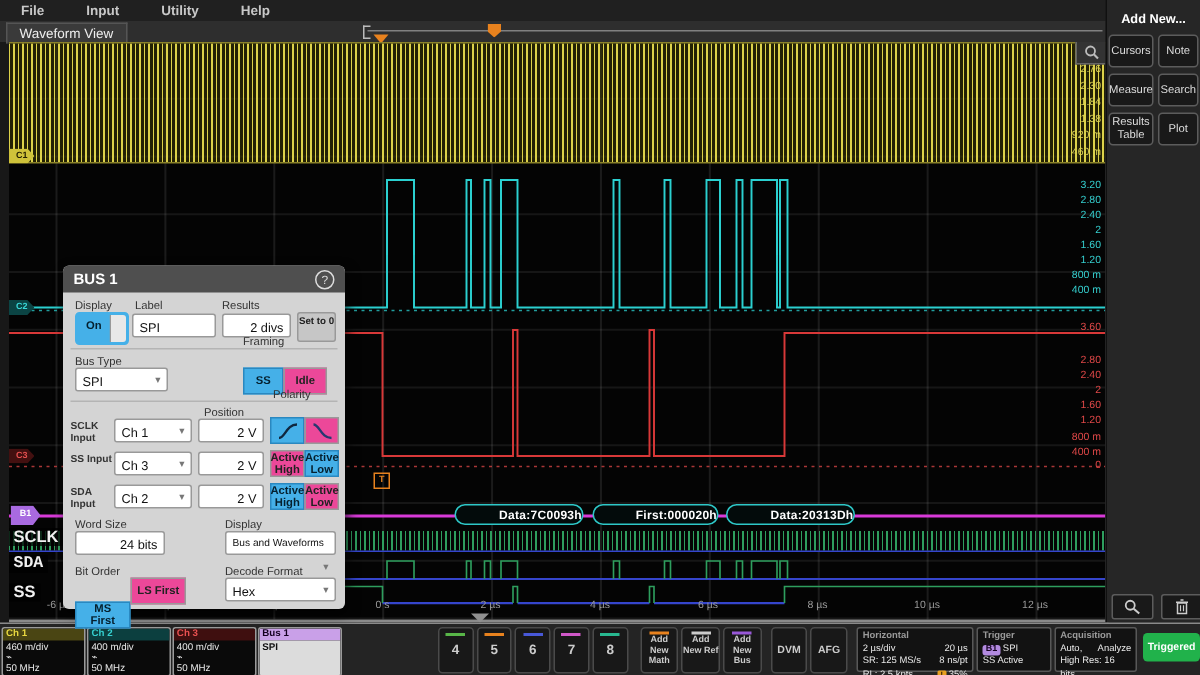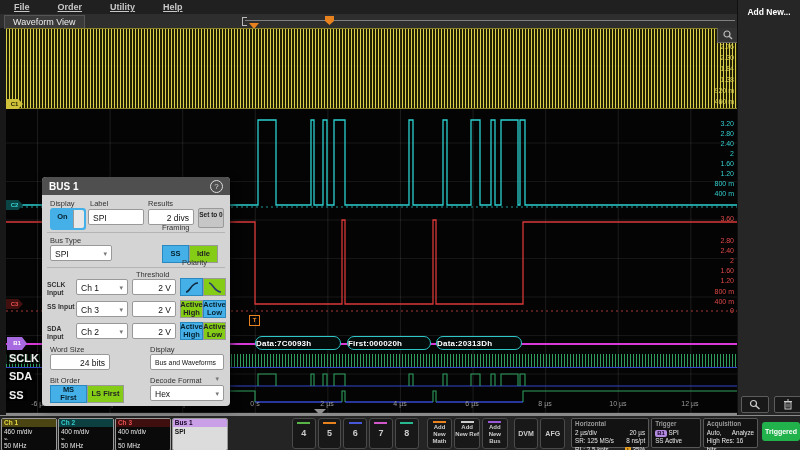--- a/index.html
+++ b/index.html
@@ -1,21 +1,21 @@
 <!DOCTYPE html>
 <html><head>
 <meta charset="utf-8">
 <style>
   html,body{margin:0;padding:0;}
   body{width:800px;height:450px;position:relative;overflow:hidden;background:#181818;
        font-family:"Liberation Sans","DejaVu Sans",sans-serif;color:#ddd;}
   
   .menubar{position:absolute;left:0;top:0;width:738px;height:14px;background:#202020;
            display:flex;align-items:center;gap:28px;padding-left:14px;box-sizing:border-box;}
-  .menubar span{font-size:9px;font-weight:bold;color:#c8c8c8;text-decoration:underline;}
+  .menubar span{font-size:9px;font-weight:bold;color:#c8c8c8;}
   
   .tabbar{position:absolute;left:0;top:14px;width:738px;height:14px;background:#2e2e2e;}
   .tab{position:absolute;left:4px;top:1px;height:13px;padding:0 8px;background:#3a3a3a;
        font-size:9px;color:#eee;line-height:13px;border:1px solid #555;border-bottom:none;}
   .ovline{position:absolute;left:245px;top:6px;width:490px;height:1px;background:#808080;}
   .ovbracket{position:absolute;left:242px;top:3px;width:4px;height:7px;border:1px solid #bbb;border-right:none;}
   .ovtrig{position:absolute;left:325px;top:2px;width:9px;height:9px;background:#e8821e;
           clip-path:polygon(0 0,100% 0,100% 55%,50% 100%,0 55%);}
   .toptri{position:absolute;left:249px;top:9px;width:0;height:0;
           border-left:5px solid transparent;border-right:5px solid transparent;border-top:6px solid #e8821e;}
@@ -33,22 +33,22 @@
           line-height:10px;text-align:center;clip-path:polygon(0 0,72% 0,100% 50%,72% 100%,0 100%);}
   .c1{top:71px;background:#cfc23a;color:#221f00;}
   .c2{top:172px;background:#0b4444;color:#39d8d8;}
   .c3{top:271px;background:#431010;color:#e85050;}
   .busline{position:absolute;left:0;top:315px;width:731px;height:2px;background:#d83ad8;}
   .b1arrow{position:absolute;left:1px;top:309px;width:20px;height:13px;background:#a86ae0;color:#fff;
            font-size:6px;font-weight:bold;line-height:13px;text-align:center;
            clip-path:polygon(0 0,75% 0,100% 50%,75% 100%,0 100%);}
   .spilabel{position:absolute;left:62px;top:301px;font-size:8px;font-weight:bold;color:#3fcf4f;}
   .decode{position:absolute;top:308px;height:14px;background:#030b0b;border:1px solid #2ec8c8;
-          border-radius:7px;color:#fff;font-size:8px;font-weight:bold;text-align:left;
-          line-height:14px;box-sizing:border-box;letter-spacing:0.2px;}
+          border-radius:7px;color:#fff;font-size:8px;font-weight:bold;text-align:right;
+          line-height:14px;box-sizing:border-box;letter-spacing:0.2px;margin-left:48px;}
   .sclkband{position:absolute;left:0;top:326px;width:731px;height:13px;
             background:repeating-linear-gradient(90deg,#2e9e5e 0 1px,rgba(0,0,0,0) 1px 3px);
             border-bottom:1px solid #3545cc;}
   .siglabel{position:absolute;left:0;font-size:11px;font-weight:bold;color:#f0f0f0;
             background:rgba(0,0,0,0.75);padding:0 3px;}
   .scale{position:absolute;right:3px;width:34px;text-align:right;font-size:7px;line-height:8px;}
   .scale.y{color:#d8cf52;} .scale.c{color:#35cfcf;} .scale.r{color:#e04848;}
   .xlab{position:absolute;top:372px;width:34px;text-align:center;font-size:7px;color:#9a9a9a;}
   .trigT{position:absolute;left:243px;top:287px;width:9px;height:9px;border:1px solid #e8821e;
          color:#e8821e;font-size:6px;font-weight:bold;line-height:9px;text-align:center;}
@@ -63,21 +63,21 @@
   .dlg-help{width:11px;height:11px;border:1px solid #ddd;border-radius:50%;color:#ddd;font-size:8px;
             line-height:11px;text-align:center;}
   .dlg-lab{position:absolute;font-size:7.5px;color:#333;}
   .dlg-input{position:absolute;height:16px;background:#fff;border:1px solid #999;border-radius:2px;
              font-size:8.5px;color:#111;line-height:16px;padding:0 4px;box-sizing:border-box;}
   .dd::after{content:"▾";float:right;color:#777;font-size:7px;}
   .right{text-align:right;}
   .seg{position:absolute;height:18px;display:flex;}
   .seg div{height:100%;box-sizing:border-box;border:1px solid #999;font-size:7.5px;font-weight:bold;
            display:flex;align-items:center;justify-content:center;text-align:center;line-height:1.05;
-           background:#84cc16;color:#222;padding:0 3px;}
+           background:#ec4899;color:#222;padding:0 3px;}
   .seg .on{background:#45b0e8;border-color:#2a88c0;color:#05202e;}
   .toggle{position:absolute;width:32px;height:18px;border:2px solid #45b0e8;border-radius:3px;
           background:#45b0e8;display:flex;}
   .toggle .tlab{flex:1;font-size:7.5px;font-weight:bold;color:#05202e;line-height:14px;text-align:center;}
   .toggle .knob{width:10px;background:#e8e8e8;border-left:1px solid #999;border-radius:0 2px 2px 0;}
   .setzero{position:absolute;width:26px;height:20px;background:#c6c6c6;border:1px solid #999;border-radius:2px;
            font-size:6.5px;font-weight:bold;color:#222;text-align:center;line-height:1.3;padding-top:2px;box-sizing:border-box;}
   .divider{position:absolute;left:5px;width:178px;height:1px;background:#b4b4b4;}
   .rowlab{position:absolute;font-size:6.8px;font-weight:bold;color:#333;line-height:1.15;}
   .polbtn{width:23px;}
@@ -119,21 +119,21 @@
         font-size:5px;font-weight:bold;text-align:center;line-height:6px;}
   .triggered{width:40px;height:19px;background:#21b24b;border-radius:3px;color:#fff;font-size:7px;
              font-weight:bold;text-align:center;line-height:19px;margin-left:4px;margin-top:4px;}
   .spacer{flex:none;}
 </style>
 </head>
 <body>
 
 <div class="menubar">
   <span>File</span>
-  <span>Order</span>
+  <span>Input</span>
   <span>Utility</span>
   <span>Help</span>
 </div>
 
 <div class="tabbar">
   <div class="tab">Waveform View</div>
   <div class="ovline"></div>
   <div class="ovbracket"></div>
   <div class="ovtrig"></div>
   <div class="toptri"></div>
@@ -162,21 +162,21 @@
   <div class="sclkband"></div>
 
   <div class="busline"></div>
   <div class="b1arrow">B1</div>
   <div class="spilabel">SPI</div>
   <div class="decode" style="left:249px;width:86px;">Data:7C0093h</div>
   <div class="decode" style="left:341px;width:84px;">First:000020h</div>
   <div class="decode" style="left:430px;width:86px;">Data:20313Dh</div>
 
   <div class="siglabel" style="top:324px;">SCLK</div>
-  <div class="siglabel" style="top:342px;">SDA</div>
+  <div class="siglabel" style="top:342px;font-family:Liberation Mono, monospace;">SDA</div>
   <div class="siglabel" style="top:361px;">SS</div>
 
   <div class="chmark c1">C1</div>
   <div class="chmark c2">C2</div>
   <div class="chmark c3">C3</div>
 
   <div class="trigT">T</div>
 
   <span class="scale y" style="top:4px;">3.22</span>
   <span class="scale y" style="top:15px;">2.76</span>
@@ -248,21 +248,21 @@
   <div class="dlg-input dd" style="left:8px;top:68px;width:62px;">SPI</div>
   <span class="dlg-lab" style="left:120px;top:46px;text-align:center;">Framing</span>
   <div class="seg" style="left:120px;top:68px;">
     <div class="on" style="width:27px;">SS</div>
     <div style="width:29px;">Idle</div>
   </div>
 
   <div class="divider" style="top:90px;"></div>
 
   <span class="dlg-lab" style="left:42px;top:103px;text-align:right;">Source</span>
-  <span class="dlg-lab" style="left:94px;top:93px;">Threshold</span>
+  <span class="dlg-lab" style="left:94px;top:93px;">Position</span>
   <span class="dlg-lab" style="left:140px;top:81px;">Polarity</span>
 
   <span class="rowlab" style="left:5px;top:104px;width:28px;">SCLK Input</span>
   <div class="dlg-input dd" style="left:34px;top:102px;width:52px;">Ch 1</div>
   <div class="dlg-input right" style="left:90px;top:102px;width:44px;">2 V</div>
   <div class="seg" style="left:138px;top:101px;">
     <div class="on polbtn">
       <svg width="14" height="11" viewBox="0 0 14 11">
         <path d="M1,10 C5,10 6,1 13,1" fill="none" stroke="#102840" stroke-width="1.6"></path>
         </svg>
@@ -290,29 +290,37 @@
     <div class="polbtn">Active Low</div>
   </div>
 
   <span class="dlg-lab" style="left:8px;top:168px;">Word Size</span>
   <div class="dlg-input right" style="left:8px;top:177px;width:60px;">24 bits</div>
   <span class="dlg-lab" style="left:108px;top:168px;">Display</span>
   <div class="dlg-input dd hexdd" style="left:108px;top:177px;width:74px;">Bus and Waveforms</div>
 
   <span class="dlg-lab" style="left:8px;top:199px;">Bit Order</span>
   <div class="seg" style="left:8px;top:208px;">
-    <div class="on" style="width:37px;">MS First</div>
+    <div class="on" style="width:37px;margin-top:16px;">MS First</div>
     <div style="width:37px;">LS First</div>
   </div>
   <span class="dlg-lab" style="left:108px;top:199px;">Decode Format</span>
   <div class="dlg-input dd" style="left:108px;top:208px;width:74px;">Hex</div>
 </div>
 
 <div class="sidebar">
   <div class="sb-title">Add New...</div>
+  <div class="sb-grid">
+    <div class="sb-btn">Cursors</div>
+    <div class="sb-btn">Note</div>
+    <div class="sb-btn">Measure</div>
+    <div class="sb-btn">Search</div>
+    <div class="sb-btn">Results Table</div>
+    <div class="sb-btn">Plot</div>
+  </div>
   <div class="sb-bottom">
     <div class="sb-ibtn">
       <svg width="12" height="11" viewBox="0 0 12 11">
         <circle cx="4.5" cy="4.5" r="3" fill="none" stroke="#ccc" stroke-width="1.2"></circle>
         <line x1="6.8" y1="6.8" x2="10.5" y2="10" stroke="#ccc" stroke-width="1.4"></line>
       </svg>
     </div>
     <div class="sb-ibtn">
       <svg width="10" height="11" viewBox="0 0 10 11">
         <rect x="2" y="3" width="6" height="7" fill="none" stroke="#ccc" stroke-width="1"></rect>

